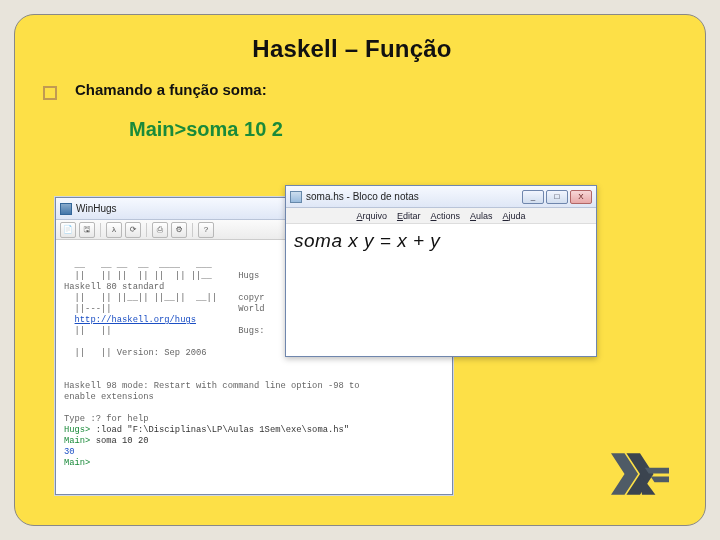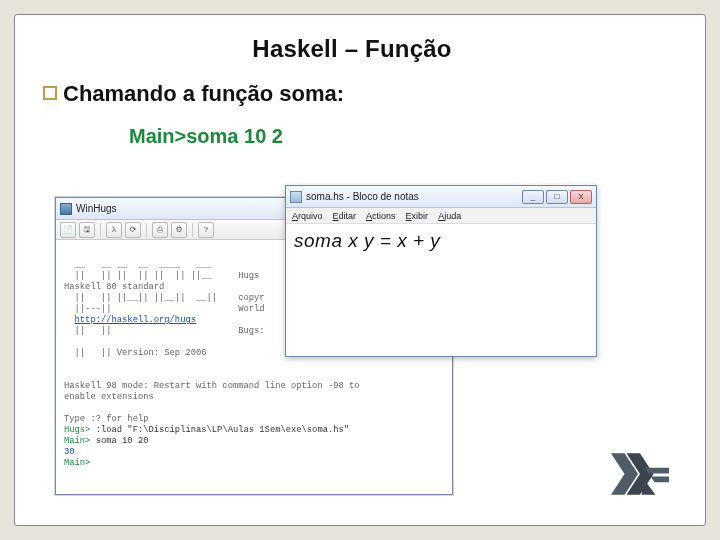--- a/index.html
+++ b/index.html
@@ -7,38 +7,38 @@
     width: 720px;
     height: 540px;
     background: #e8e4db;
     font-family: Verdana, Arial, sans-serif;
     position: relative;
     overflow: hidden;
   }
   .slide {
     position: absolute;
     top: 14px; left: 14px; right: 14px; bottom: 14px;
-    background: #ffffff;
+    background: #fde047;
     border: 1px solid #888;
-    border-radius: 3px;
+    border-radius: 20px;
     padding: 20px 44px 16px 28px;
   }
   .slide-title {
     text-align: center;
     font-weight: 700;
     font-size: 24px;
     color: #111;
     margin-bottom: 18px;
     letter-spacing: 0.2px;
   }
   .bullet-row {
     display: flex;
     align-items: flex-start;
-    gap: 4px;
-    font-size: 22px;
+    gap: 16px;
+    font-size: 15px;
     font-weight: 700;
     color: #111;
   }
   .bullet-square {
     width: 14px; height: 14px;
     border: 2px solid #c19a52;
     margin-top: 5px;
     margin-right: 2px;
     flex-shrink: 0;
   }
@@ -158,20 +158,21 @@
   }
   .np-menu {
     height: 16px;
     background: #f2f2f2;
     display: flex;
     gap: 10px;
     align-items: center;
     padding: 0 6px;
     font-size: 9px; color: #223;
     border-bottom: 1px solid #ddd;
+    justify-content: center;
   }
   .np-menu span:first-letter { text-decoration: underline; }
   .np-body {
     padding: 6px 8px;
     font-family: Arial, sans-serif;
     font-size: 19px;
     color: #111;
     letter-spacing: 0.5px;
     font-style: italic;
   }
@@ -247,21 +248,21 @@
       <div class="win-btns">
         <div class="win-btn">_</div>
         <div class="win-btn">□</div>
         <div class="win-btn close">X</div>
       </div>
     </div>
     <div class="np-menu">
       <span>Arquivo</span>
       <span>Editar</span>
       <span>Actions</span>
-      <span>Exibir</span>
+      <span>Aulas</span>
       <span>Ajuda</span>
     </div>
     <div class="np-body">soma x y = x + y</div>
   </div>
 
   <svg class="logo" viewBox="0 0 120 86">
     <polygon points="0,0 28,0 56,43 28,86 0,86 28,43" fill="#4f5b66"></polygon>
     <polygon points="32,0 60,0 116,86 88,86 70,58 52,86 24,86 80,0 52,0" fill="#3b444f" opacity="0"></polygon>
     <polygon points="32,0 60,0 88,43 60,86 32,86 60,43" fill="#3b444f"></polygon>
     <polygon points="64,0 92,0 148,86 120,86" fill="#3b444f" opacity="0"></polygon>

